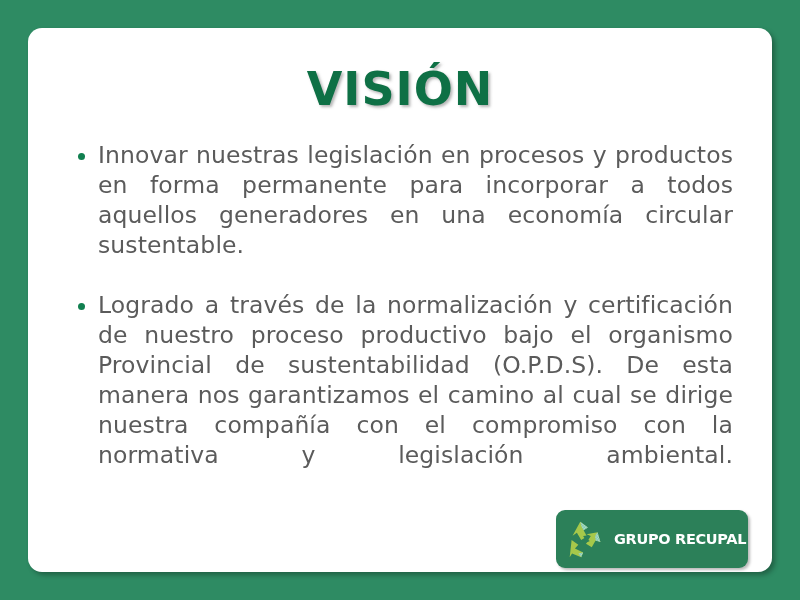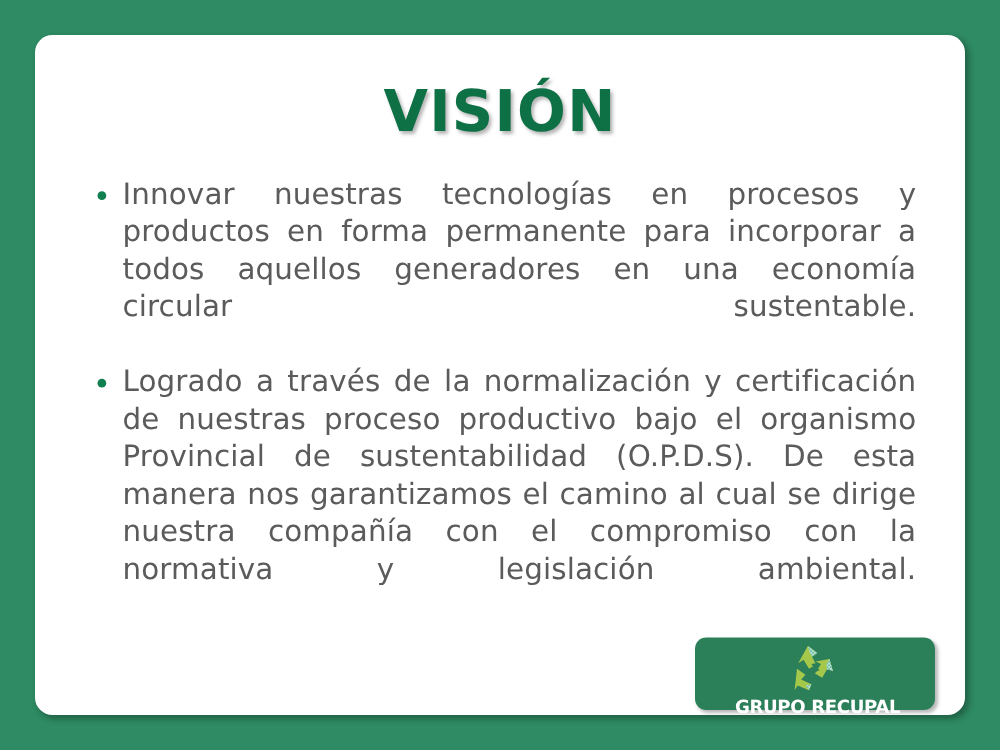--- a/index.html
+++ b/index.html
@@ -90,21 +90,20 @@
   #logo {
     position: absolute;
     left: 528px;
     top: 482px;
     width: 192px;
     height: 58px;
     background: #2c8059;
     border-radius: 9px;
     box-shadow: 2px 2px 3px rgba(0,0,0,0.28);
     display: flex;
-    flex-direction: column;
     align-items: center;
     padding: 0 6px 0 6px;
     box-sizing: border-box;
   }
   #logo-mark {
     flex: 0 0 auto;
     width: 48px;
     height: 48px;
     position: relative;
   }
@@ -127,26 +126,26 @@
 <div id="slide">
 
   <div id="card">
 
     <div id="title">VISIÓN</div>
 
     <div id="bullets">
 
       <div class="bullet-row">
         <div class="bullet-dot"><span class="dot"></span></div>
-        <div class="bullet-text">Innovar nuestras tecnologías en procesos y productos en forma permanente para incorporar a todos aquellos generadores en una economía circular sustentable.</div>
+        <div class="bullet-text">Innovar nuestras legislación en procesos y productos en forma permanente para incorporar a todos aquellos generadores en una economía circular sustentable.</div>
       </div>
 
       <div class="bullet-row">
         <div class="bullet-dot"><span class="dot"></span></div>
-        <div class="bullet-text">Logrado a través de la normalización y certificación de nuestras proceso productivo bajo el organismo Provincial de sustentabilidad (O.P.D.S). De esta manera nos garantizamos el camino al cual se dirige nuestra compañía con el compromiso con la normativa y legislación ambiental.</div>
+        <div class="bullet-text">Logrado a través de la normalización y certificación de nuestro proceso productivo bajo el organismo Provincial de sustentabilidad (O.P.D.S). De esta manera nos garantizamos el camino al cual se dirige nuestra compañía con el compromiso con la normativa y legislación ambiental.</div>
       </div>
 
     </div>
 
     <div id="logo">
       <div id="logo-mark">
         <svg width="48" height="48" viewBox="0 0 100 100" aria-hidden="true">
           <defs>
             <pattern id="checks" width="6" height="6" patternUnits="userSpaceOnUse">
               <rect width="6" height="6" fill="#6dbfa6"></rect>

